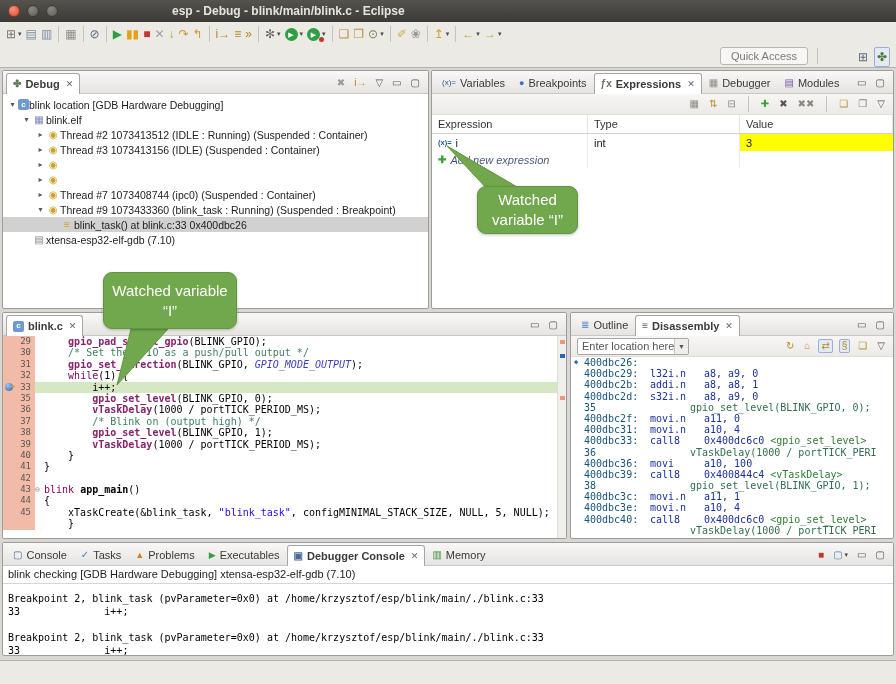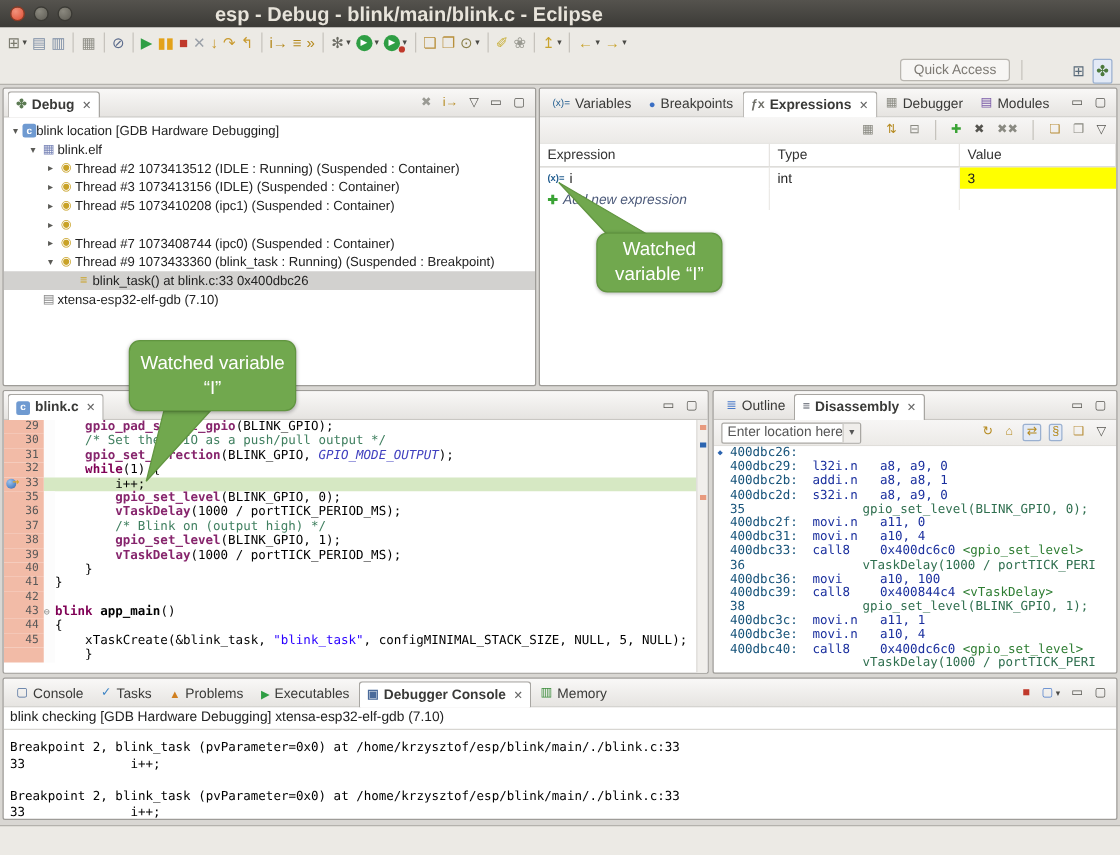--- a/index.html
+++ b/index.html
@@ -7,21 +7,21 @@
   .screen { position:relative; width:896px; height:684px; background:#d9d7d3; overflow:hidden;
             font-family:"Liberation Sans", sans-serif; }
 
   
   .titlebar { position:absolute; left:0; top:0; width:896px; height:22px;
               background:linear-gradient(#55534e,#3b3a36); display:flex; align-items:center; }
   .winbtns { display:flex; gap:7px; margin-left:8px; }
   .wb { width:12px; height:12px; border-radius:50%; display:inline-block; }
   .wb-close { background:radial-gradient(circle at 35% 30%, #f2927c, #dd4d33); border:1px solid #8a3a24; }
   .wb-min, .wb-max { background:radial-gradient(circle at 35% 30%, #8b897f, #5d5b53); border:1px solid #3a3934; }
-  .title-text { position:absolute; left:172px; top:4px; font-size:16px; font-weight:bold; color:#e8e4db; }
+  .title-text { position:absolute; left:172px; top:4px; font-size:12px; font-weight:bold; color:#e8e4db; }
 
   
   .toolbar-area { position:absolute; left:0; top:22px; width:896px; height:46px;
                   background:#eceae5; border-bottom:1px solid #b4b2ad; }
   .tb-row1 { display:flex; align-items:center; height:24px; padding-left:4px; }
   .tb-row2 { position:relative; height:22px; }
   .tb-btn { display:inline-flex; align-items:center; height:20px; padding:0 2px; cursor:default; position:relative; }
   .tb-btn.pressed { background:#e3eaf6; border:1px solid #9ab0d0; border-radius:2px; }
   .tb-glyph { font-size:12px; line-height:1; }
   .glyph-circle { width:13px; height:13px; border-radius:50%; display:inline-flex; align-items:center;
@@ -56,38 +56,38 @@
   .tree { padding-top:3px; }
   .tree-row { height:15px; display:flex; align-items:center; font-size:10.5px; color:#222; white-space:nowrap; }
   .tree-row.selected { background:#d2d1cf; }
   .tree-arrow { width:11px; font-size:8px; color:#5a5a56; text-align:center; flex:none; }
   .tree-icn { width:14px; text-align:center; flex:none; }
 
   
   .expr-colhead { display:flex; height:19px; border-bottom:1px solid #d4d2ce; font-size:11px; color:#333;
                   align-items:center; }
   .expr-colhead > div { padding-left:6px; border-right:1px solid #e6e4e1; height:100%; display:flex; align-items:center; }
-  .ec1 { width:184px; } .ec2 { width:152px; } .ec3 { flex:1; }
+  .ec1 { width:156px; } .ec2 { width:152px; } .ec3 { flex:1; }
   .expr-row { display:flex; height:17px; font-size:11px; color:#222; align-items:center; }
   .expr-row > div { height:100%; display:flex; align-items:center; padding-left:6px; }
   .expr-row .ec1, .expr-row .ec2 { border-right:1px solid #eceae7; }
   .expr-var-icn { font-size:7.5px; color:#1f5b8e; font-weight:bold; margin-right:4px; }
   .add-row { font-style:italic; color:#4c5a7a; }
   .plus { color:#3aa335; font-size:10px; font-style:normal; margin-right:4px; font-weight:bold; }
 
   
   .ed-area { position:relative; height:203px; overflow:hidden; background:#fff; }
   .ed-line { display:flex; height:11.4px; line-height:11.4px; font-family:"DejaVu Sans Mono", monospace;
              font-size:10px; white-space:pre; }
   .ed-gutter { width:32px; flex:none; background:#f2bba7; color:#585858; text-align:right;
                padding-right:4px; font-size:9px; position:relative; }
   .ed-fold { width:9px; flex:none; color:#8a8a86; font-size:8px; background:#fcfcfc; }
   .ed-line.hl .ed-fold, .ed-line.hl .ed-body { background:#d6e8c3; }
   .ed-body { flex:1; color:#000; }
-  .st-k { color:#7f0055; font-weight:bold; }
+  .st-k { color:#7f0055; font-weight:normal; }
   .st-c { color:#3f7f5f; }
   .st-s { color:#2a00ff; }
   .st-m { color:#3f3fbf; font-style:italic; }
   .st-f { color:#86246c; font-weight:bold; }
   .st-fn{ color:#000; font-weight:bold; }
   .bp-dot { position:absolute; left:2px; top:1px; width:8px; height:8px; border-radius:50%;
             background:radial-gradient(circle at 35% 30%, #9cc3ee, #2b64b0); }
   .bp-arrow { position:absolute; left:7px; top:-1px; color:#d9a62e; font-size:9px; font-weight:bold; }
   .ed-scroll { position:absolute; right:0; top:0; width:9px; height:100%; background:#f1efec; border-left:1px solid #dddbd7; }
   .ed-mark { position:absolute; left:2px; width:5px; height:4px; background:#e89a7e; }
@@ -296,21 +296,20 @@
           <span>Thread #2 1073413512 (IDLE : Running) (Suspended : Container)</span>
         </div>
         <div class="tree-row" style="padding-left: 32px;">
           <span class="tree-arrow">▸</span>
           <span class="icn tree-icn" style="color: rgb(201, 162, 39); font-size: 10px;">◉</span>
           <span>Thread #3 1073413156 (IDLE) (Suspended : Container)</span>
         </div>
         <div class="tree-row" style="padding-left: 32px;">
           <span class="tree-arrow">▸</span>
           <span class="icn tree-icn" style="color: rgb(201, 162, 39); font-size: 10px;">◉</span>
-          <span>Thread #5 1073410208 (ipc1) (Suspended : Container)</span>
         </div>
         <div class="tree-row" style="padding-left: 32px;">
           <span class="tree-arrow">▸</span>
           <span class="icn tree-icn" style="color: rgb(201, 162, 39); font-size: 10px;">◉</span>
         </div>
         <div class="tree-row" style="padding-left: 32px;">
           <span class="tree-arrow">▸</span>
           <span class="icn tree-icn" style="color: rgb(201, 162, 39); font-size: 10px;">◉</span>
           <span>Thread #7 1073408744 (ipc0) (Suspended : Container)</span>
         </div>

